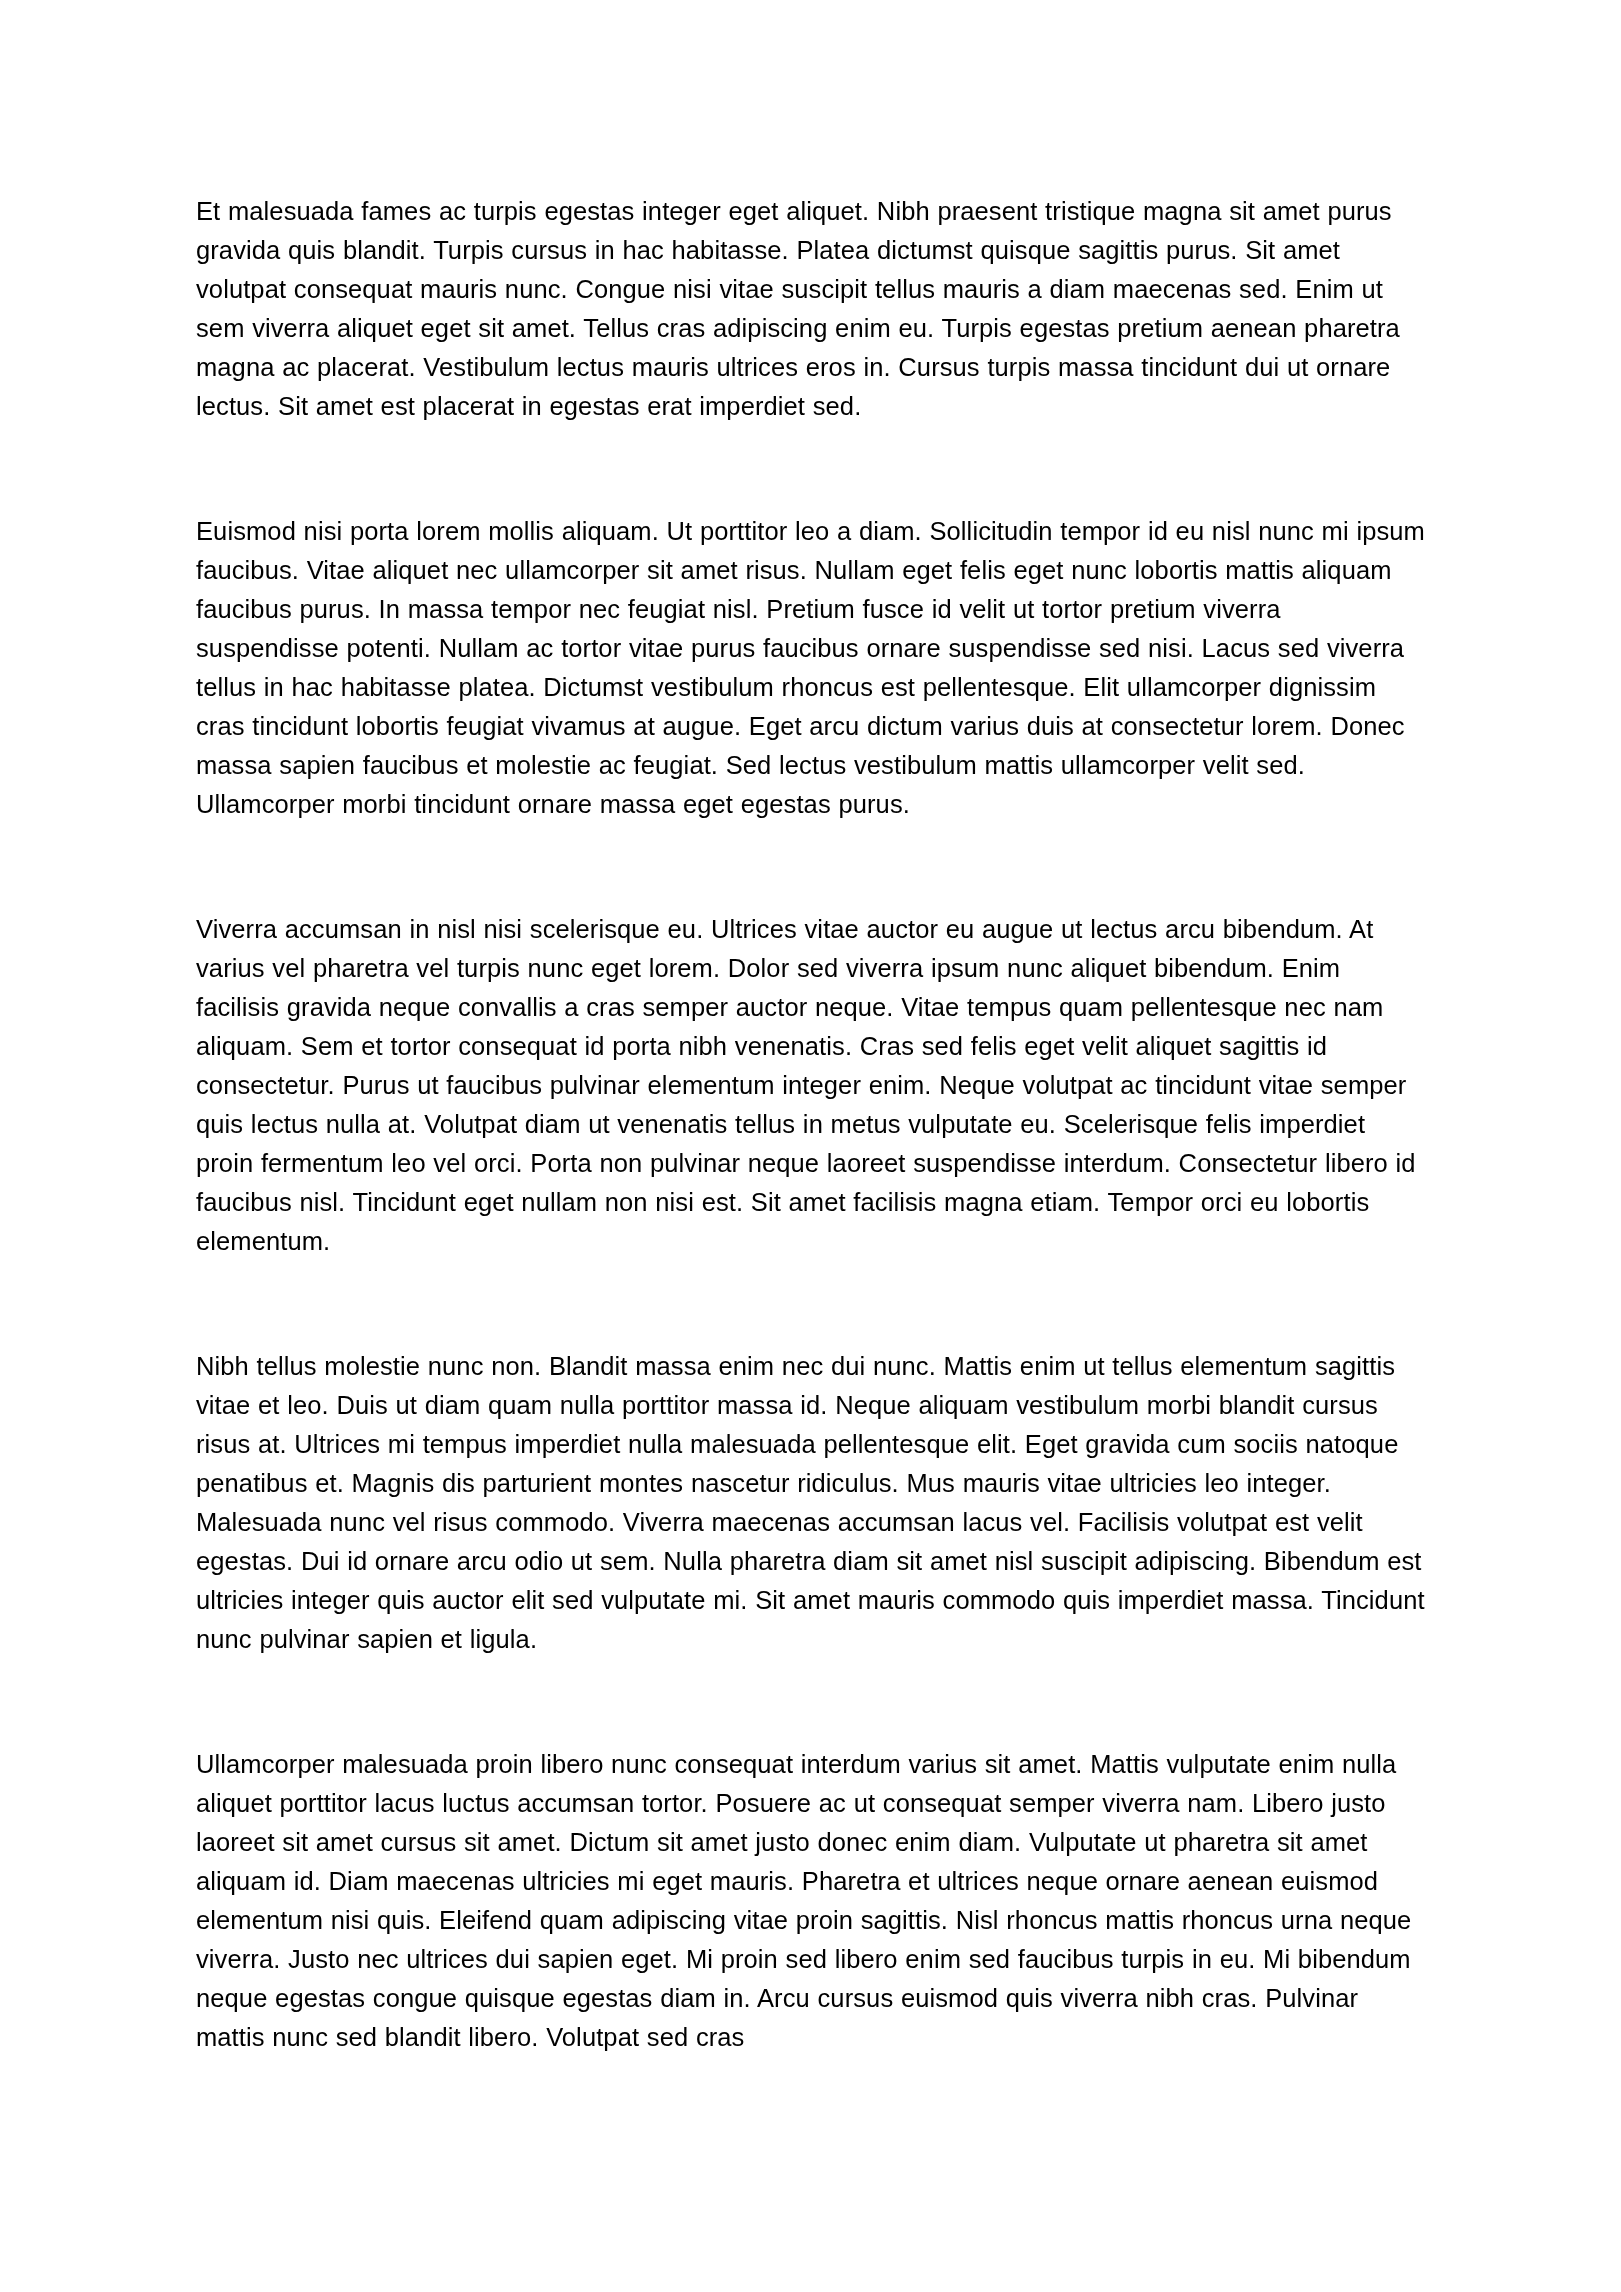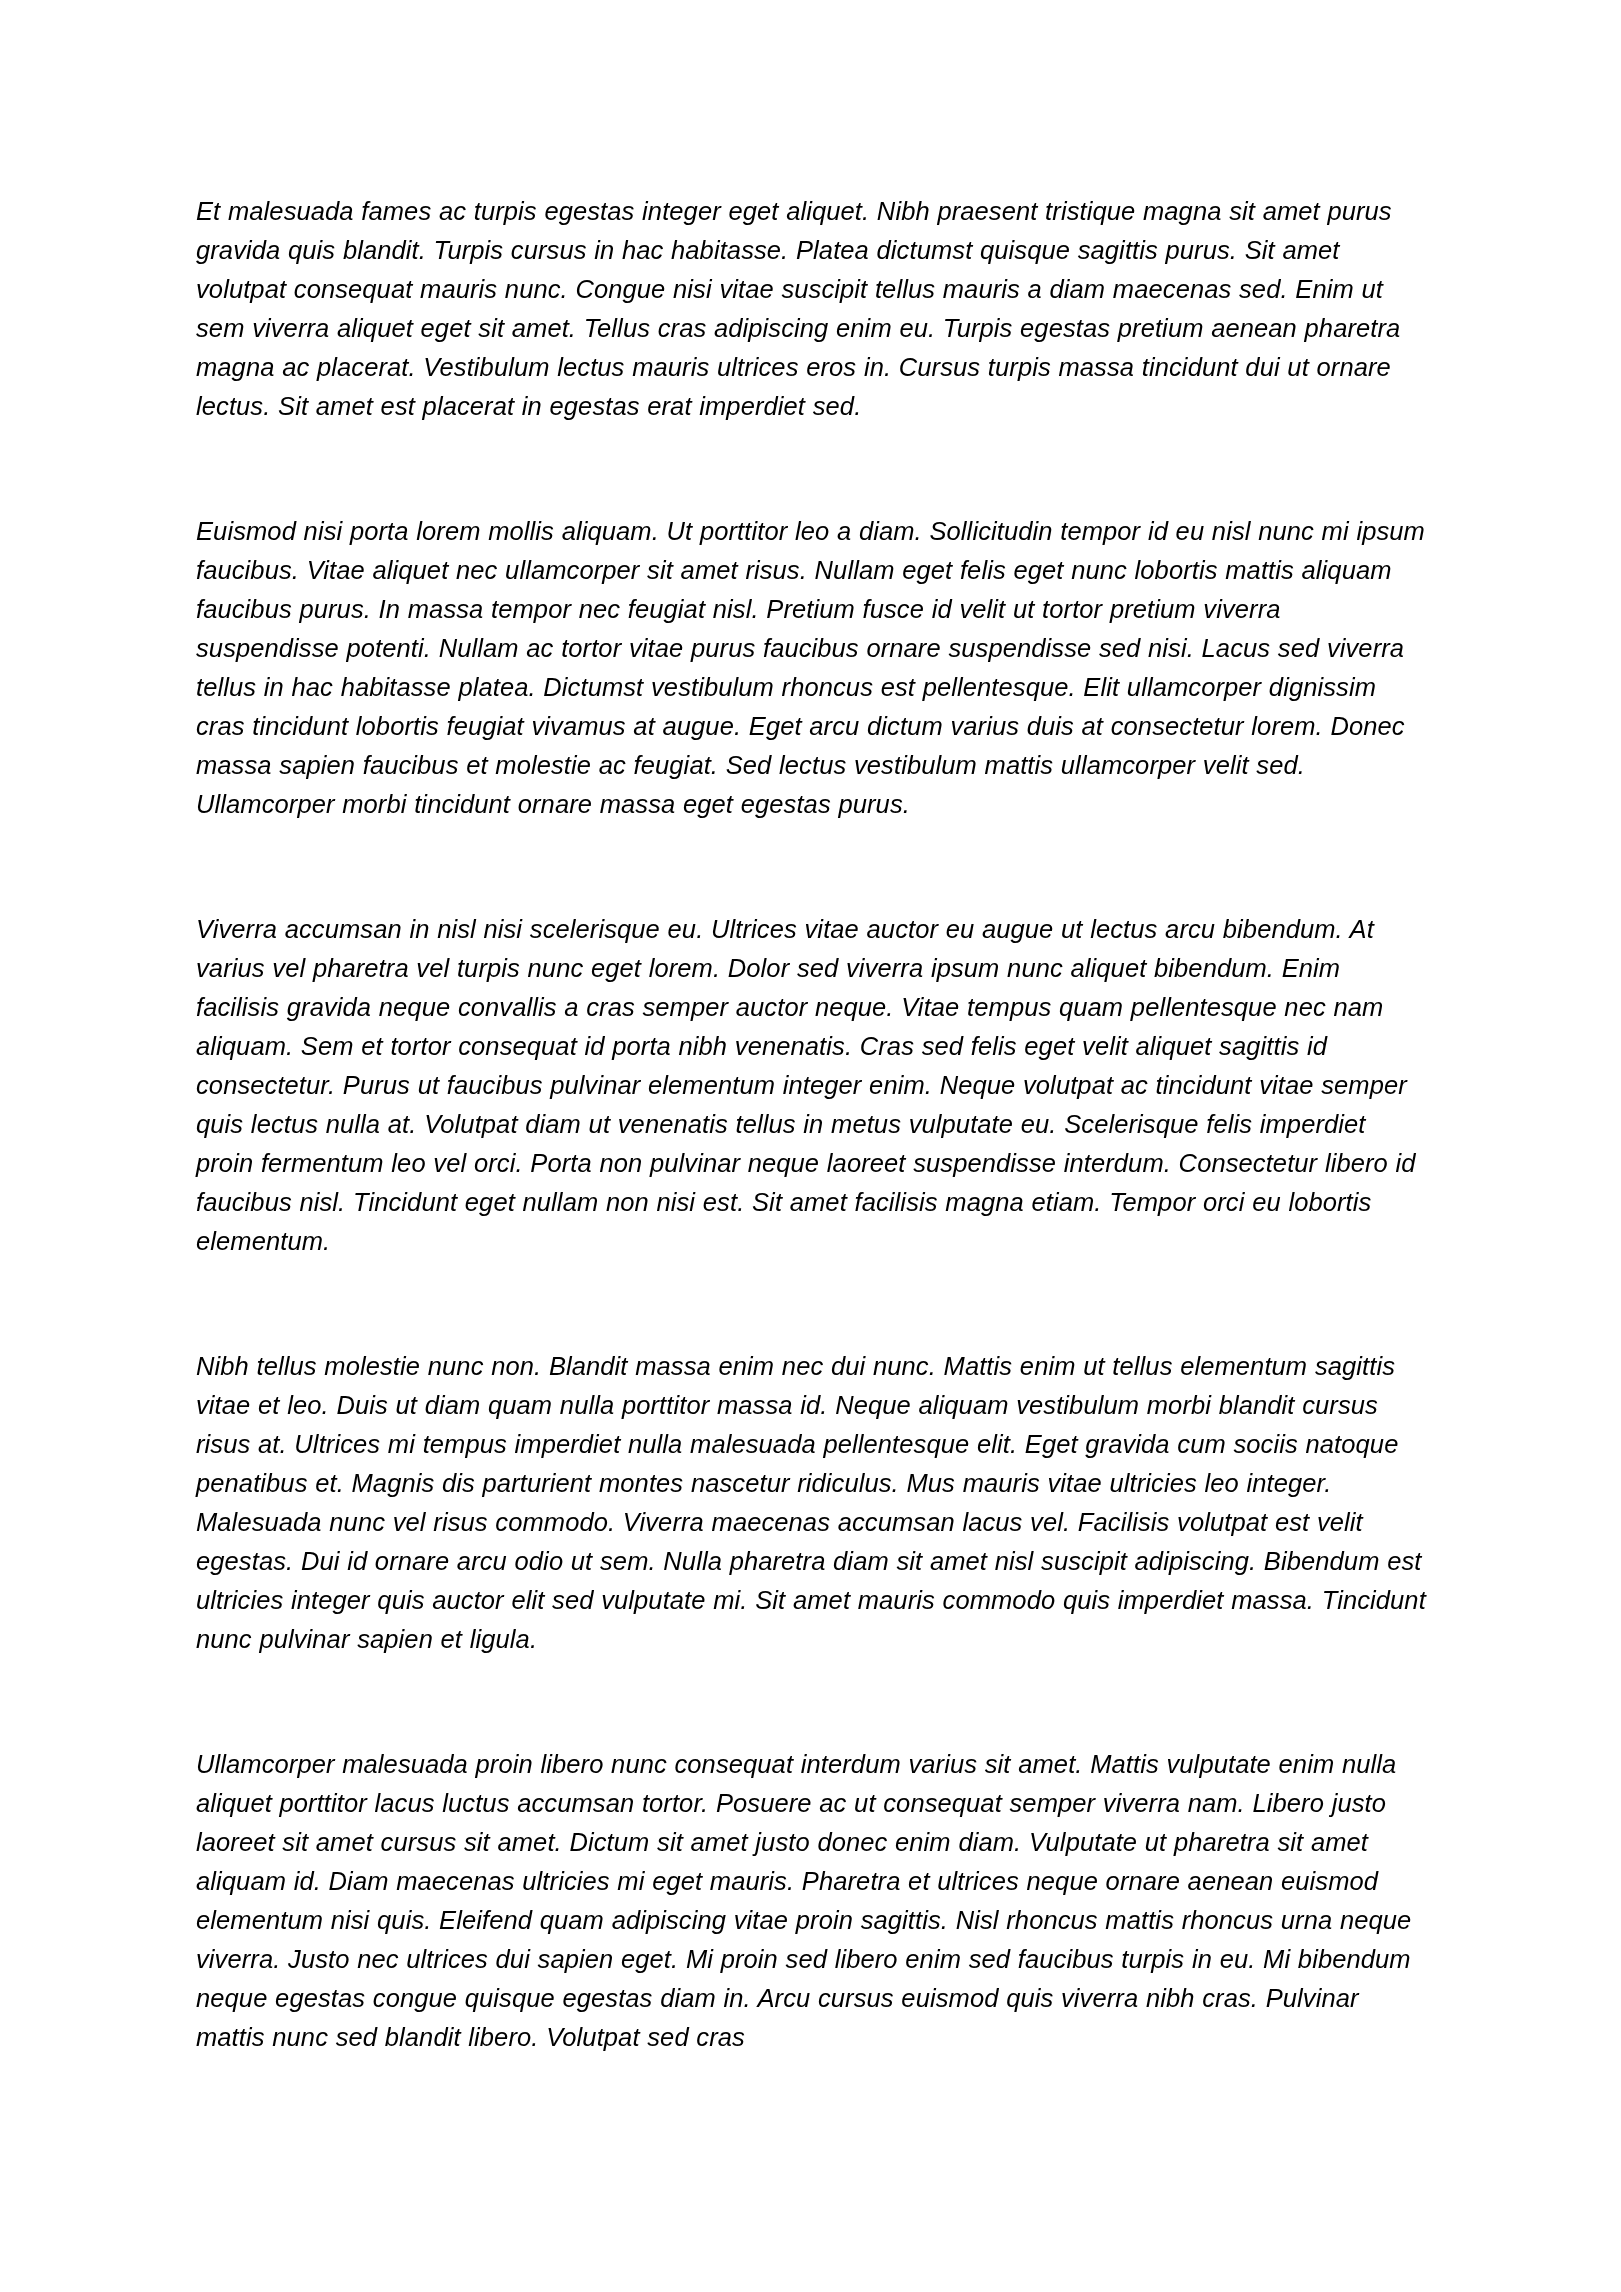--- a/index.html
+++ b/index.html
@@ -16,21 +16,20 @@
   .page {
     position: relative;
     width: 1621px;
     height: 2293px;
     background: #ffffff;
   }
   .content {
     box-sizing: border-box;
     padding: 192px 192px 0 196px;
     width: 100%;
-    font-style: italic;
   }
   .content p {
     margin: 0 0 86px 0;
     font-size: 25.5px;
     line-height: 39px;
     color: #000000;
     letter-spacing: 0.1px;
     text-align: left;
     word-spacing: 0.5px;
   }

